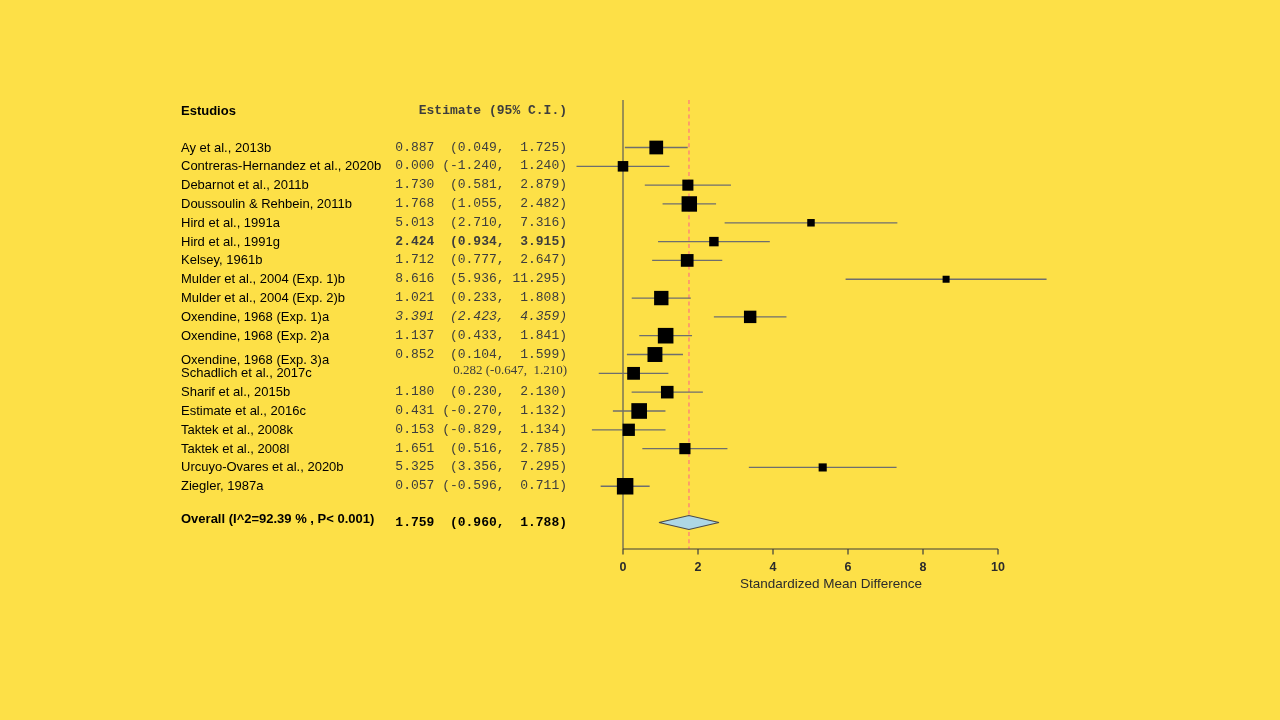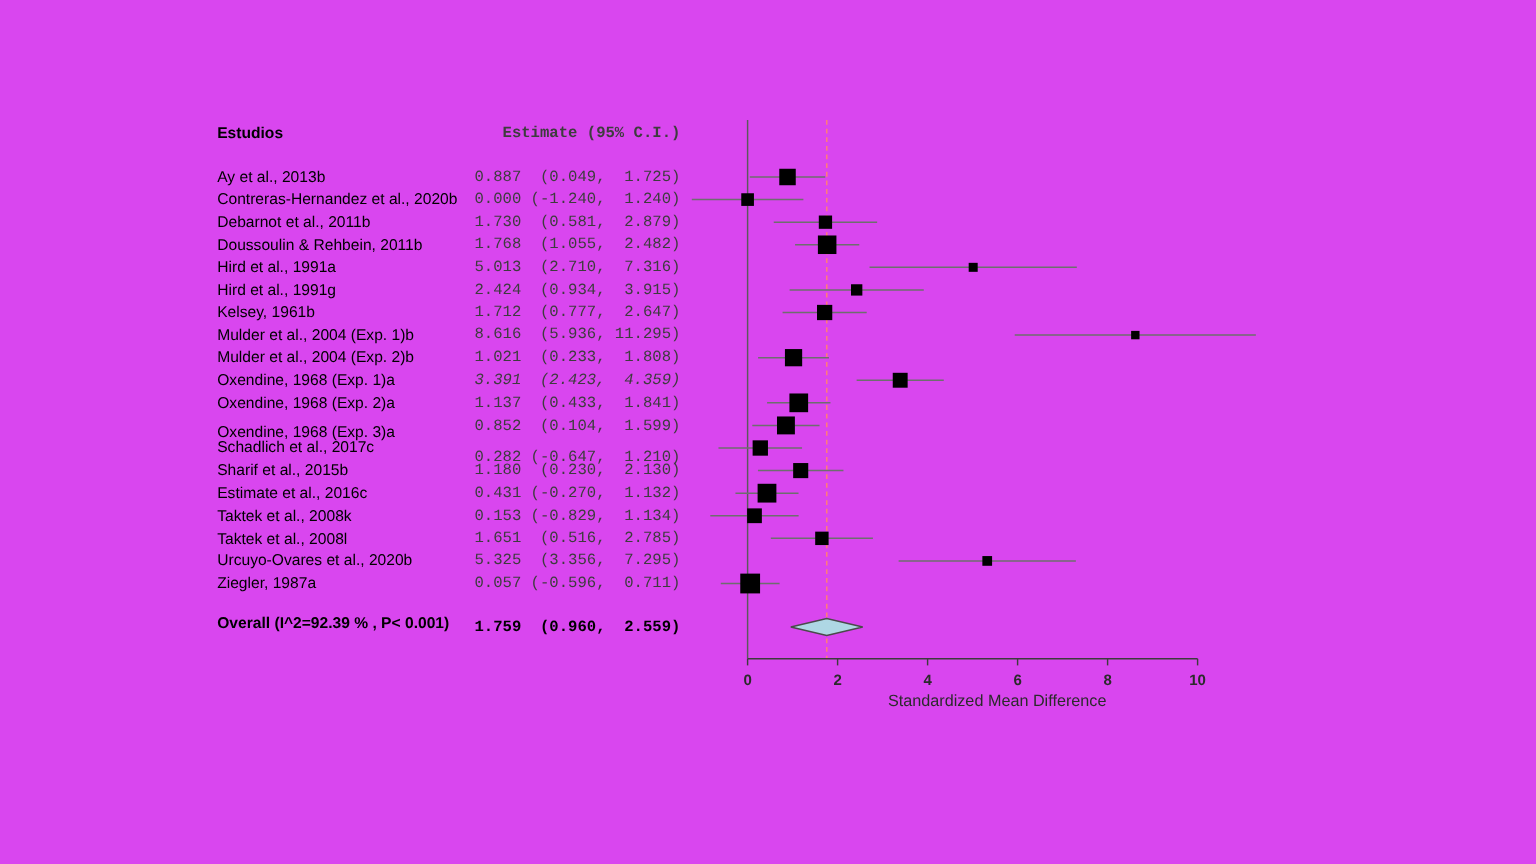--- a/index.html
+++ b/index.html
@@ -1,20 +1,20 @@
 <!DOCTYPE html>
 <html><head>
 <meta charset="utf-8">
 <style>
   html, body { margin: 0; padding: 0; background: #ffffff; }
   #canvas {
     position: relative;
     width: 1280px;
     height: 720px;
-    background: #d946ef;
+    background: #fde047;
     overflow: hidden;
     font-family: "Liberation Sans", sans-serif;
   }
   .row { position: absolute; height: 16px; line-height: 16px; white-space: pre; }
   .study-label {
     position: absolute;
     left: 181px;
     font-size: 13px;
     color: #000000;
     font-family: "Liberation Sans", sans-serif;
@@ -50,49 +50,49 @@
       <div class="estimate-text row" style="top: 139.5px;">0.887  (0.049,  1.725)</div>
       <div class="study-label row" style="top: 158.32px;">Contreras-Hernandez et al., 2020b</div>
       <div class="estimate-text row" style="top: 158.32px;">0.000 (-1.240,  1.240)</div>
       <div class="study-label row" style="top: 177.14px;">Debarnot et al., 2011b</div>
       <div class="estimate-text row" style="top: 177.14px;">1.730  (0.581,  2.879)</div>
       <div class="study-label row" style="top: 195.96px;">Doussoulin &amp; Rehbein, 2011b</div>
       <div class="estimate-text row" style="top: 195.96px;">1.768  (1.055,  2.482)</div>
       <div class="study-label row" style="top: 214.78px;">Hird et al., 1991a</div>
       <div class="estimate-text row" style="top: 214.78px;">5.013  (2.710,  7.316)</div>
       <div class="study-label row" style="top: 233.6px;">Hird et al., 1991g</div>
-      <div class="estimate-text row" style="top: 233.6px;">2.424  (0.934,  3.915)</div>
+      <div class="estimate-text row" style="top: 233.6px; font-weight: bold;">2.424  (0.934,  3.915)</div>
       <div class="study-label row" style="top: 252.42px;">Kelsey, 1961b</div>
       <div class="estimate-text row" style="top: 252.42px;">1.712  (0.777,  2.647)</div>
       <div class="study-label row" style="top: 271.24px;">Mulder et al., 2004 (Exp. 1)b</div>
       <div class="estimate-text row" style="top: 271.24px;">8.616  (5.936, 11.295)</div>
       <div class="study-label row" style="top: 290.06px;">Mulder et al., 2004 (Exp. 2)b</div>
       <div class="estimate-text row" style="top: 290.06px;">1.021  (0.233,  1.808)</div>
       <div class="study-label row" style="top: 308.88px;">Oxendine, 1968 (Exp. 1)a</div>
       <div class="estimate-text row" style="top: 308.88px; font-style: italic;">3.391  (2.423,  4.359)</div>
       <div class="study-label row" style="top: 327.7px;">Oxendine, 1968 (Exp. 2)a</div>
       <div class="estimate-text row" style="top: 327.7px;">1.137  (0.433,  1.841)</div>
       <div class="study-label row" style="top: 352px;">Oxendine, 1968 (Exp. 3)a</div>
       <div class="estimate-text row" style="top: 346.52px;">0.852  (0.104,  1.599)</div>
       <div class="study-label row" style="top: 365.34px;">Schadlich et al., 2017c</div>
-      <div class="estimate-text row" style="top: 373px;">0.282 (-0.647,  1.210)</div>
+      <div class="estimate-text row" style="top: 362px; font-family: Liberation Serif, serif;">0.282 (-0.647,  1.210)</div>
       <div class="study-label row" style="top: 384.16px;">Sharif et al., 2015b</div>
       <div class="estimate-text row" style="top: 384.16px;">1.180  (0.230,  2.130)</div>
       <div class="study-label row" style="top: 402.98px;">Estimate et al., 2016c</div>
       <div class="estimate-text row" style="top: 402.98px;">0.431 (-0.270,  1.132)</div>
       <div class="study-label row" style="top: 421.8px;">Taktek et al., 2008k</div>
       <div class="estimate-text row" style="top: 421.8px;">0.153 (-0.829,  1.134)</div>
       <div class="study-label row" style="top: 440.62px;">Taktek et al., 2008l</div>
       <div class="estimate-text row" style="top: 440.62px;">1.651  (0.516,  2.785)</div>
       <div class="study-label row" style="top: 459.44px;">Urcuyo-Ovares et al., 2020b</div>
       <div class="estimate-text row" style="top: 459.44px;">5.325  (3.356,  7.295)</div>
       <div class="study-label row" style="top: 478.26px;">Ziegler, 1987a</div>
       <div class="estimate-text row" style="top: 478.26px;">0.057 (-0.596,  0.711)</div>
       <div class="study-label row bold" style="top: 511px;">Overall (I^2=92.39 % , P&lt; 0.001)</div>
-      <div class="estimate-text row bold" style="top: 514.5px;">1.759  (0.960,  2.559)</div>
+      <div class="estimate-text row bold" style="top: 514.5px;">1.759  (0.960,  1.788)</div>
     </div>
 
   <svg id="plot" width="1280" height="720" viewBox="0 0 1280 720">
     <g id="plot-lines">
         <line x1="623" y1="100" x2="623" y2="549" stroke="#5a5a5a" stroke-width="1.2"></line>
         <line x1="688.9625" y1="100" x2="688.9625" y2="549" stroke="#ff7b7b" stroke-width="1.3" stroke-dasharray="4,3.2"></line>
       </g>
     <g id="plot-marks">
         <line x1="624.8375" y1="147.5" x2="687.6875" y2="147.5" stroke="#6e6e6e" stroke-width="1.3"></line>
         <rect x="649.3956213393545" y="140.6331213393545" width="13.733757321290996" height="13.733757321290996" fill="#000000"></rect>

